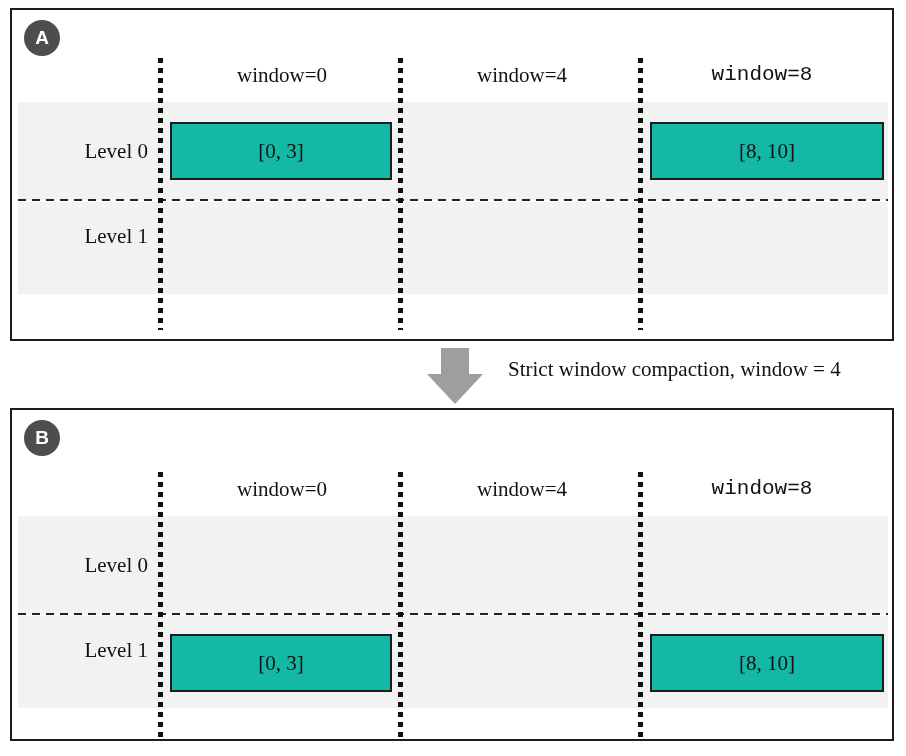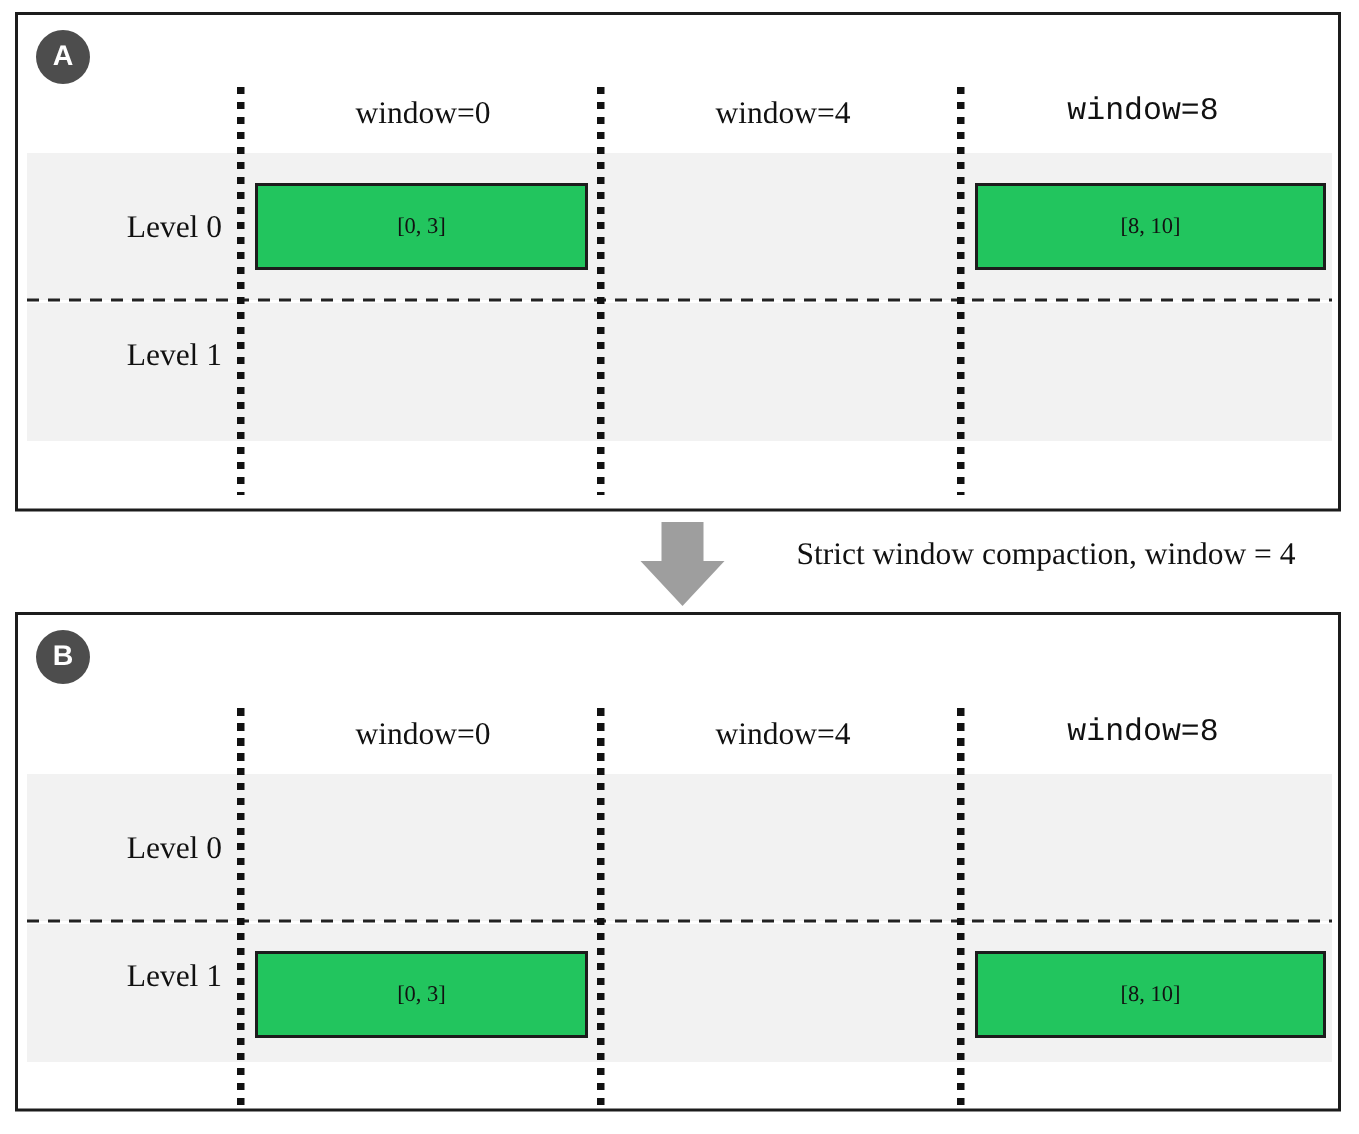--- a/index.html
+++ b/index.html
@@ -49,38 +49,38 @@
   }
   .ch0 { left:151px; } .ch1 { left:391px; } .ch2 { left:631px;font-family:Liberation Mono, monospace; }
 
   .rowlabel {
     position:absolute; left:24px; width:112px; height:26px;
     font-size:21px; line-height:26px; text-align:right;
   }
   .rl0 { top:128px; } .rl1 { top:213px; }
 
   .ibox {
-    position:absolute; height:58px; border:2px solid var(--border,#1c1c1c); background:#22c55e;
-    display:flex; align-items:center; justify-content:center; font-size:15px;
+    position:absolute; height:58px; border:2px solid var(--border,#1c1c1c); background:#14b8a6;
+    display:flex; align-items:center; justify-content:center; font-size:21px;
   }
   .pa-b0 { left:158px; top:112px; width:222px; }
   .pa-b1 { left:638px; top:112px; width:234px; }
   .pa-b2 { left:348px; top:210px; width:314px; }
   .pb-b0 { left:158px; top:210px; width:222px; }
   .pb-b1 { left:398px; top:210px; width:224px; }
   .pb-b2 { left:638px; top:210px; width:234px; }
 
   .arrow-shaft { position:absolute; left:441px; top:348px; width:28px; height:28px; background:var(--arrow,#9e9e9e); }
   .arrow-head  {
     position:absolute; left:427px; top:374px; width:0; height:0;
     border-left:28px solid transparent; border-right:28px solid transparent;
     border-top:30px solid var(--arrow,#9e9e9e);
   }
   .arrow-label {
-    position:absolute; left:508px; top:357px; font-size:21px; white-space:nowrap;margin-left:23px;
+    position:absolute; left:508px; top:357px; font-size:21px; white-space:nowrap;
   }
 </style>
 </head>
 <body>
 
 <div class="stage">
 
   <section class="panel a">
     <div class="badge">A</div>
     <div class="inner">

